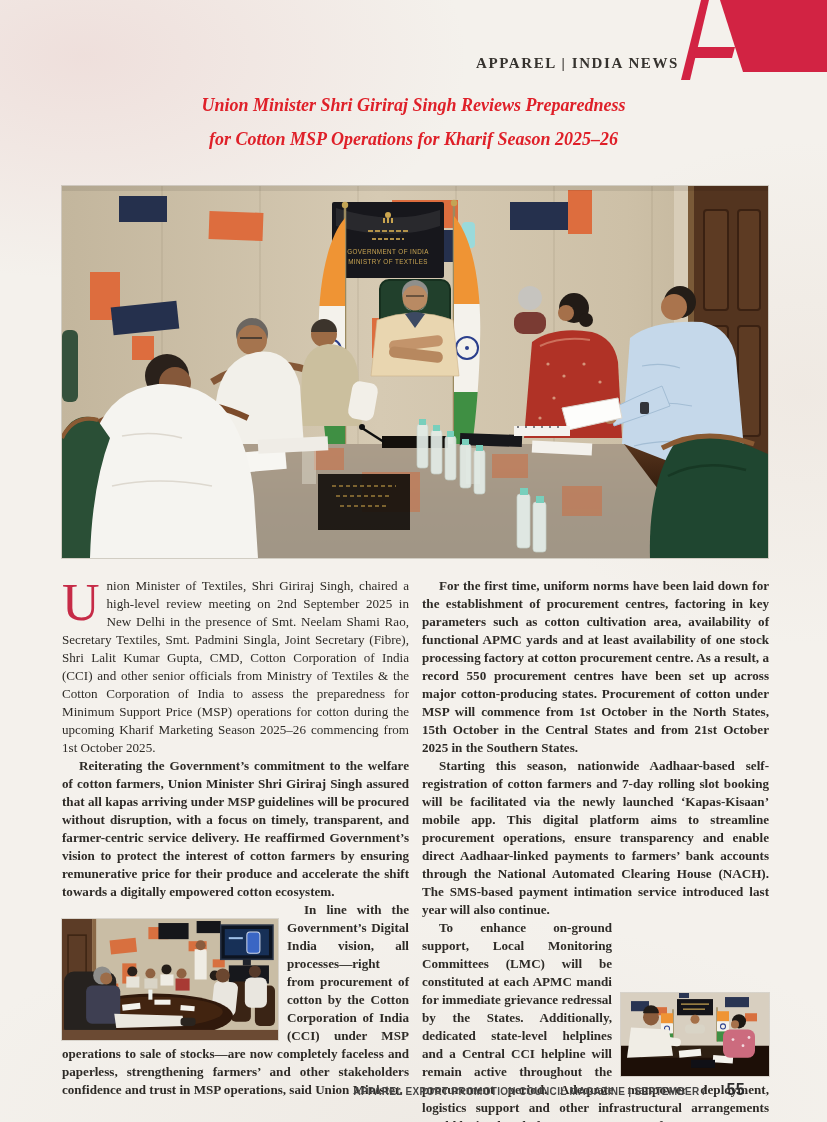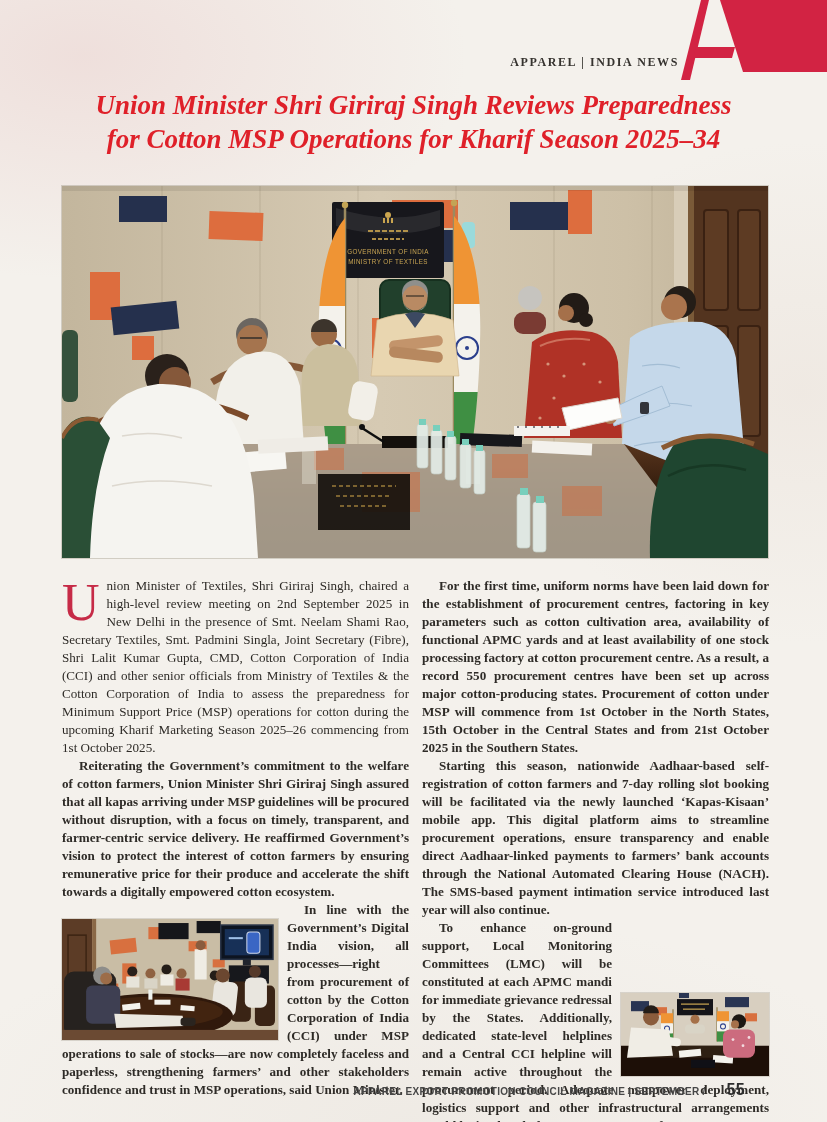--- a/index.html
+++ b/index.html
@@ -3,25 +3,25 @@
 <meta charset="utf-8">
 <style>
   html,body{margin:0;padding:0;}
   body{width:827px;height:1122px;position:relative;background:#f4f1ec;
        font-family:"Liberation Serif",serif;overflow:hidden;}
   .tint{position:absolute;inset:0;pointer-events:none;
     background:
       radial-gradient(620px 360px at 10% 5%, rgba(226,182,182,.30), rgba(226,182,182,0) 62%),
       radial-gradient(500px 420px at 97% 35%, rgba(222,205,193,.22), rgba(222,205,193,0) 60%),
       radial-gradient(700px 300px at 50% 100%, rgba(215,205,195,.18), rgba(215,205,195,0) 70%);}
-  .kicker{position:absolute;top:55px;right:148px;font-weight:bold;font-size:12px;
+  .kicker{position:absolute;top:55px;right:148px;font-weight:bold;font-size:15px;
           letter-spacing:1.6px;color:#36332f;}
   .logo{position:absolute;top:0;right:0;width:150px;height:80px;}
   .title{position:absolute;top:88px;left:28px;right:28px;text-align:center;
-         color:#df2029;font-style:italic;font-weight:bold;font-size:27px;line-height:34px;}
+         color:#df2029;font-style:italic;font-weight:bold;font-size:18px;line-height:34px;}
   .main-photo{position:absolute;left:62px;top:186px;width:706px;height:372px;
               box-shadow:0 0 0 1px rgba(120,110,90,.28);}
   .main-photo svg{display:block;width:100%;height:100%;}
   .columns{position:absolute;left:62px;top:577px;width:707px;display:flex;gap:13px;}
   .col{width:347px;font-size:13.1px;line-height:18px;text-align:justify;color:#2e2b27;}
   .col p{margin:0;}
   .sp{margin-top:18px;}
   .ind{text-indent:17px;font-weight:bold;}
   .dropcap{float:left;font-size:52px;line-height:46px;padding:3px 7px 0 0;color:#c62b47;}
   .inline-photo-left{float:left;width:216px;height:121px;margin:18px 9px 5px 0;
@@ -43,21 +43,21 @@
     <polygon points="43,0 150,0 150,72 66,72" fill="#d22343"></polygon>
     <polygon points="24,0 32,0 13,80 4,80" fill="#d22343"></polygon>
     <polygon points="19,47 58,47 55,58 16,58" fill="#d22343"></polygon>
   </svg>
 </div>
 
 <div class="kicker">APPAREL | INDIA NEWS</div>
 
 <div class="title">
   <div>Union Minister Shri Giriraj Singh Reviews Preparedness</div>
-  <div>for Cotton MSP Operations for Kharif Season 2025–34</div>
+  <div>for Cotton MSP Operations for Kharif Season 2025–26</div>
 </div>
 
 <div class="main-photo">
 <svg viewBox="0 0 706 372" preserveAspectRatio="none">
   <defs>
     <linearGradient id="wallg" x1="0" y1="0" x2="1" y2="0">
       <stop offset="0" stop-color="#c3b69d"></stop>
           <stop offset=".45" stop-color="#d6cab3"></stop>
       <stop offset=".8" stop-color="#cdc0a7"></stop>
           <stop offset="1" stop-color="#bfb298"></stop>

